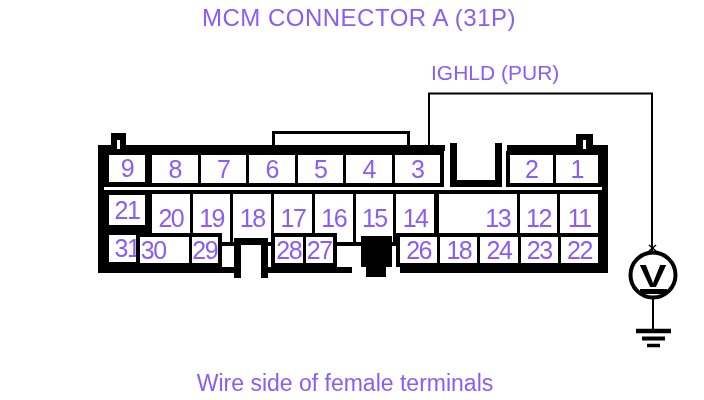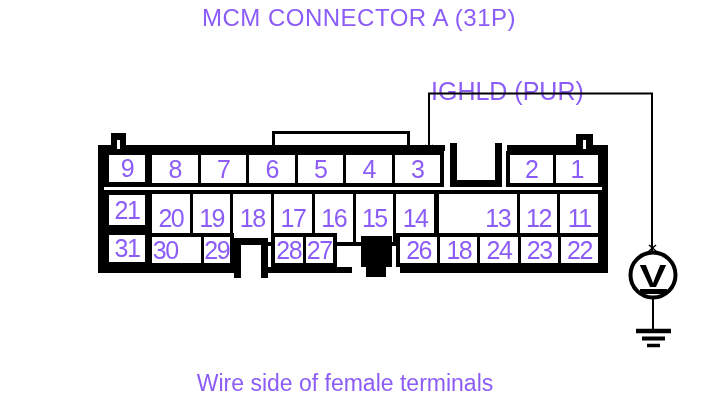--- a/index.html
+++ b/index.html
@@ -1,20 +1,20 @@
 <!DOCTYPE html>
 <html><head>
 <meta charset="utf-8">
 <style>
   html,body{margin:0;padding:0;background:#fff;}
   #page{position:relative;width:704px;height:400px;background:#fff;overflow:hidden;
         font-family:"Liberation Sans",sans-serif;color:#8b5cf6;}
   .abs{position:absolute;box-sizing:border-box;}
   #title{left:14px;top:4px;width:690px;text-align:center;font-size:24px;letter-spacing:.5px;white-space:nowrap;}
-  #wire-label{left:431px;top:77px;font-size:25px;white-space:nowrap;}
+  #wire-label{left:431px;top:61px;font-size:21px;white-space:nowrap;}
   #caption{left:0;top:370px;width:690px;text-align:center;font-size:23px;white-space:nowrap;}
   
   #shell{left:98px;top:145px;width:510px;height:128px;border:6px solid #000;background:#fff;z-index:1;}
   .tab{background:#000;z-index:2;}
   .tab-slit{background:#fff;z-index:3;}
   #raised-rect{left:272px;top:131px;width:138px;height:22px;border:3px solid #000;border-bottom:none;background:#fff;z-index:0;}
   
   .pinbox{border:5px solid #000;background:#fff;display:flex;align-items:center;justify-content:center;z-index:2;}
   .block{border:4px solid #000;background:#fff;display:flex;z-index:2;}
   .cell{flex:1;display:flex;align-items:center;justify-content:center;border-left:3px solid #000;}
@@ -112,21 +112,21 @@
         <span class="pin">12</span>
       </div>
     <div class="cell">
         <span class="pin">11</span>
       </div>
   </div>
 
   <div class="abs pinbox" style="left:104px;top:230px;width:46px;height:37px;">
       <span class="pin">31</span>
     </div>
-  <div class="abs block" style="left:148px;top:233px;width:86px;height:34px;gap:22px;">
+  <div class="abs block" style="left:136px;top:233px;width:86px;height:34px;gap:22px;">
     <div class="cell">
         <span class="pin">30</span>
       </div>
     <div class="cell">
         <span class="pin">29</span>
       </div>
   </div>
   <div class="abs" id="bottom-notch"></div>
   <div class="abs block" style="left:271px;top:233px;width:66px;height:34px;">
     <div class="cell">

